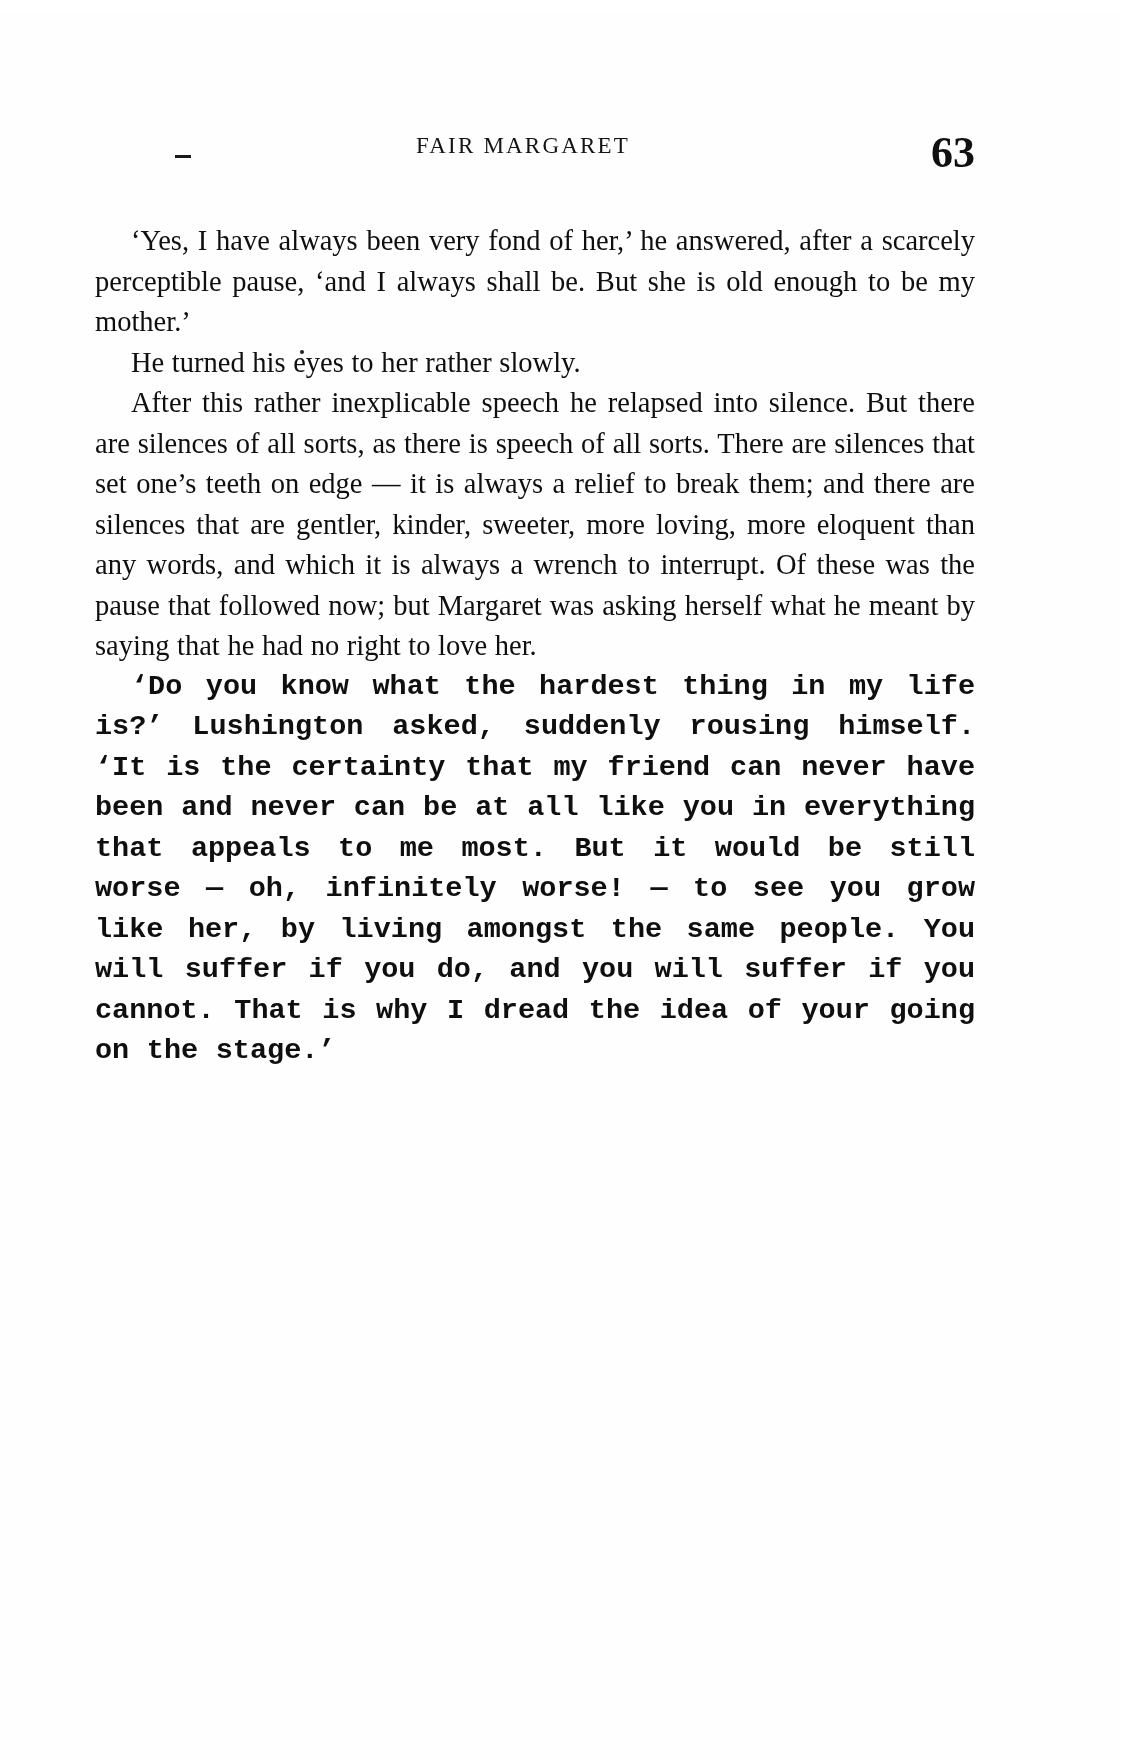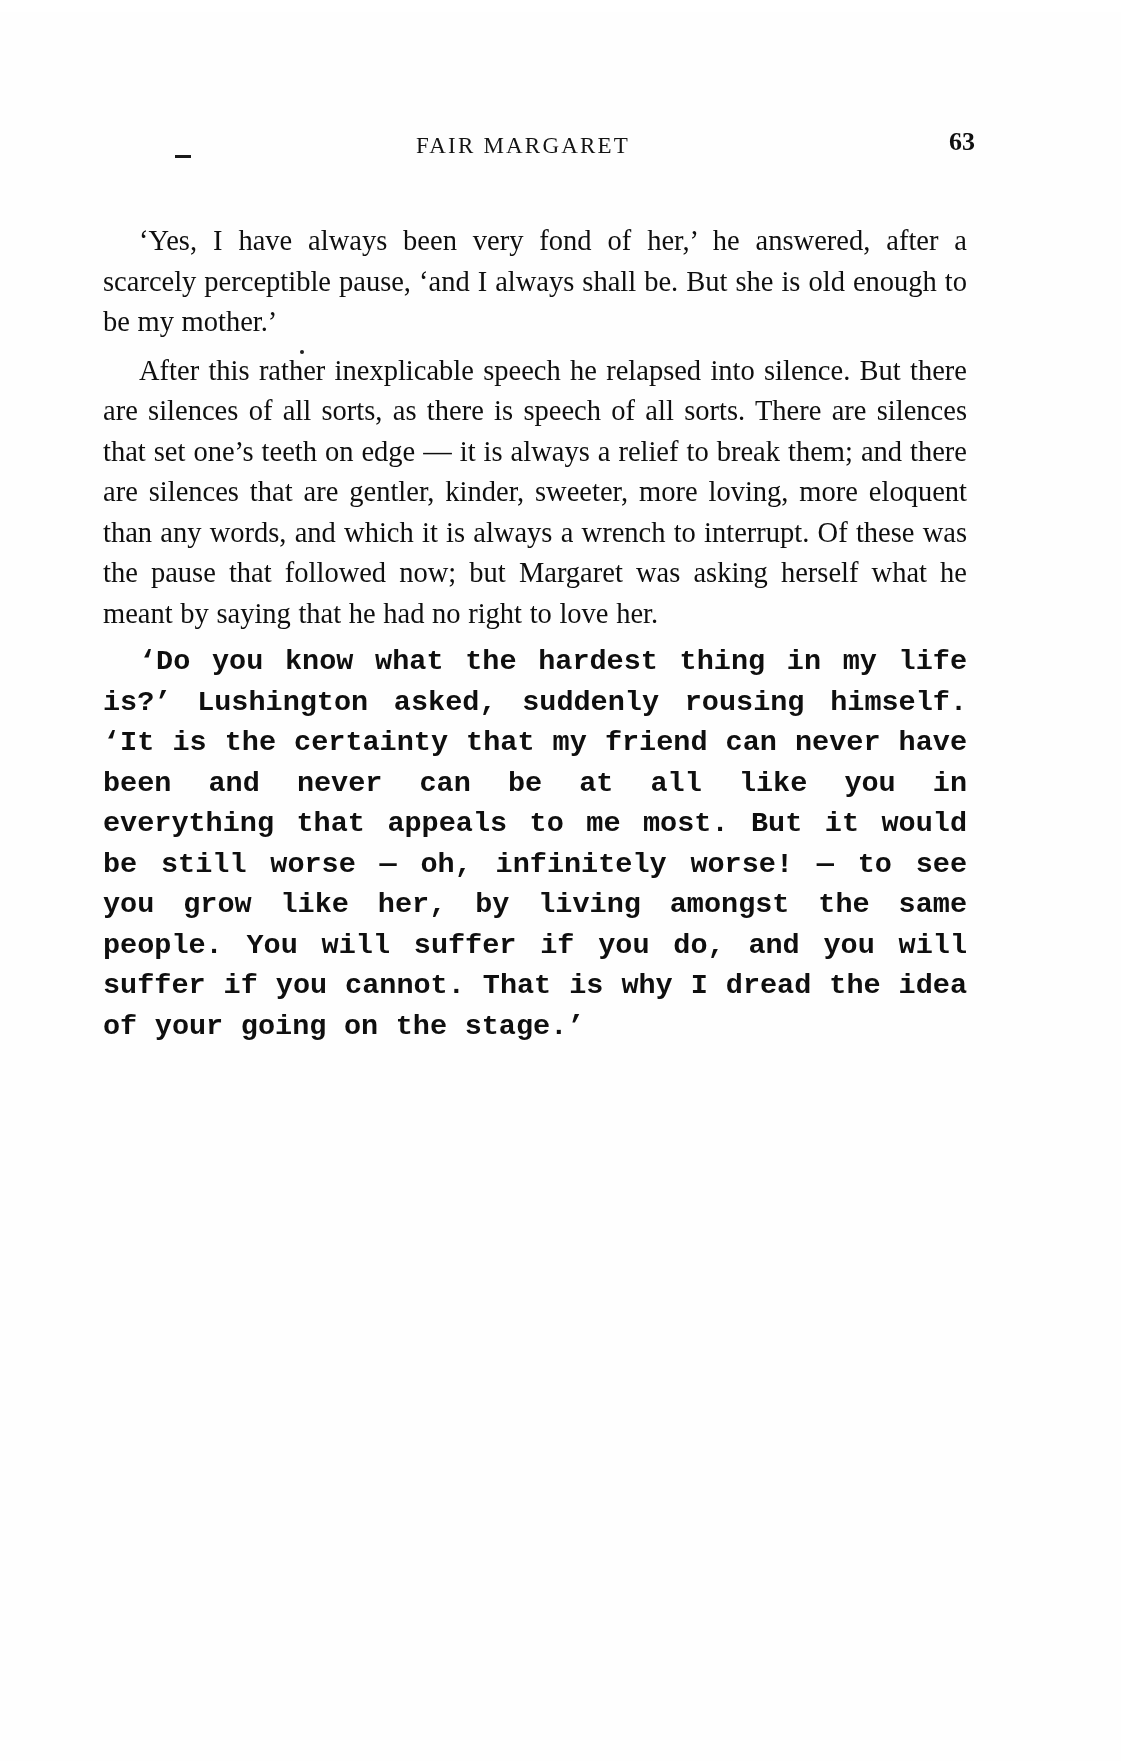--- a/index.html
+++ b/index.html
@@ -51,34 +51,34 @@
     font-weight: 500;
     color: #141414;
     margin-left: -24px;
     padding-top: 6px;
     font-family: "Liberation Serif", serif;
   }
   .page-number {
     position: absolute;
     right: 0px;
     top: 0px;
-    font-size: 26px;
+    font-size: 44px;
     font-weight: bold;
     color: #101010;
     letter-spacing: 0px;
   }
   .body-text {
     margin-top: 38px;
     font-size: 28.5px;
     line-height: 40.5px;
     text-align: justify;
     color: #0f0f0f;
   }
   .body-text p {
-    margin: 8px;
+    margin: 0;
     text-indent: 36px;
   }
   
   .body-text p {
     word-spacing: 0.5px;
   }
   .body-text p:last-child {
     font-weight: 600;
     font-family: Liberation Mono, monospace;
   }
@@ -99,19 +99,20 @@
   <div class="content">
 
     <div class="running-head">
       <span class="head-dash"></span>
       <span class="head-title">FAIR MARGARET</span>
       <span class="page-number">63</span>
     </div>
 
     <div class="body-text">
       <p>‘Yes, I have always been very fond of her,’ he answered, after a scarcely perceptible pause, ‘and I always shall be. But she is old enough to be my mother.’</p>
+      <p>He turned his eyes to her rather slowly.</p>
       <p>After this rather inexplicable speech he relapsed into silence. But there are silences of all sorts, as there is speech of all sorts. There are silences that set one’s teeth on edge — it is always a relief to break them; and there are silences that are gentler, kinder, sweeter, more loving, more eloquent than any words, and which it is always a wrench to interrupt. Of these was the pause that followed now; but Margaret was asking herself what he meant by saying that he had no right to love her.</p>
       <p>‘Do you know what the hardest thing in my life is?’ Lushington asked, suddenly rousing himself. ‘It is the certainty that my friend can never have been and never can be at all like you in everything that appeals to me most. But it would be still worse — oh, infinitely worse! — to see you grow like her, by living amongst the same people. You will suffer if you do, and you will suffer if you cannot. That is why I dread the idea of your going on the stage.’</p>
     </div>
 
   </div>
   <span class="stray-dot"></span>
 </div>
 
 </body></html>

